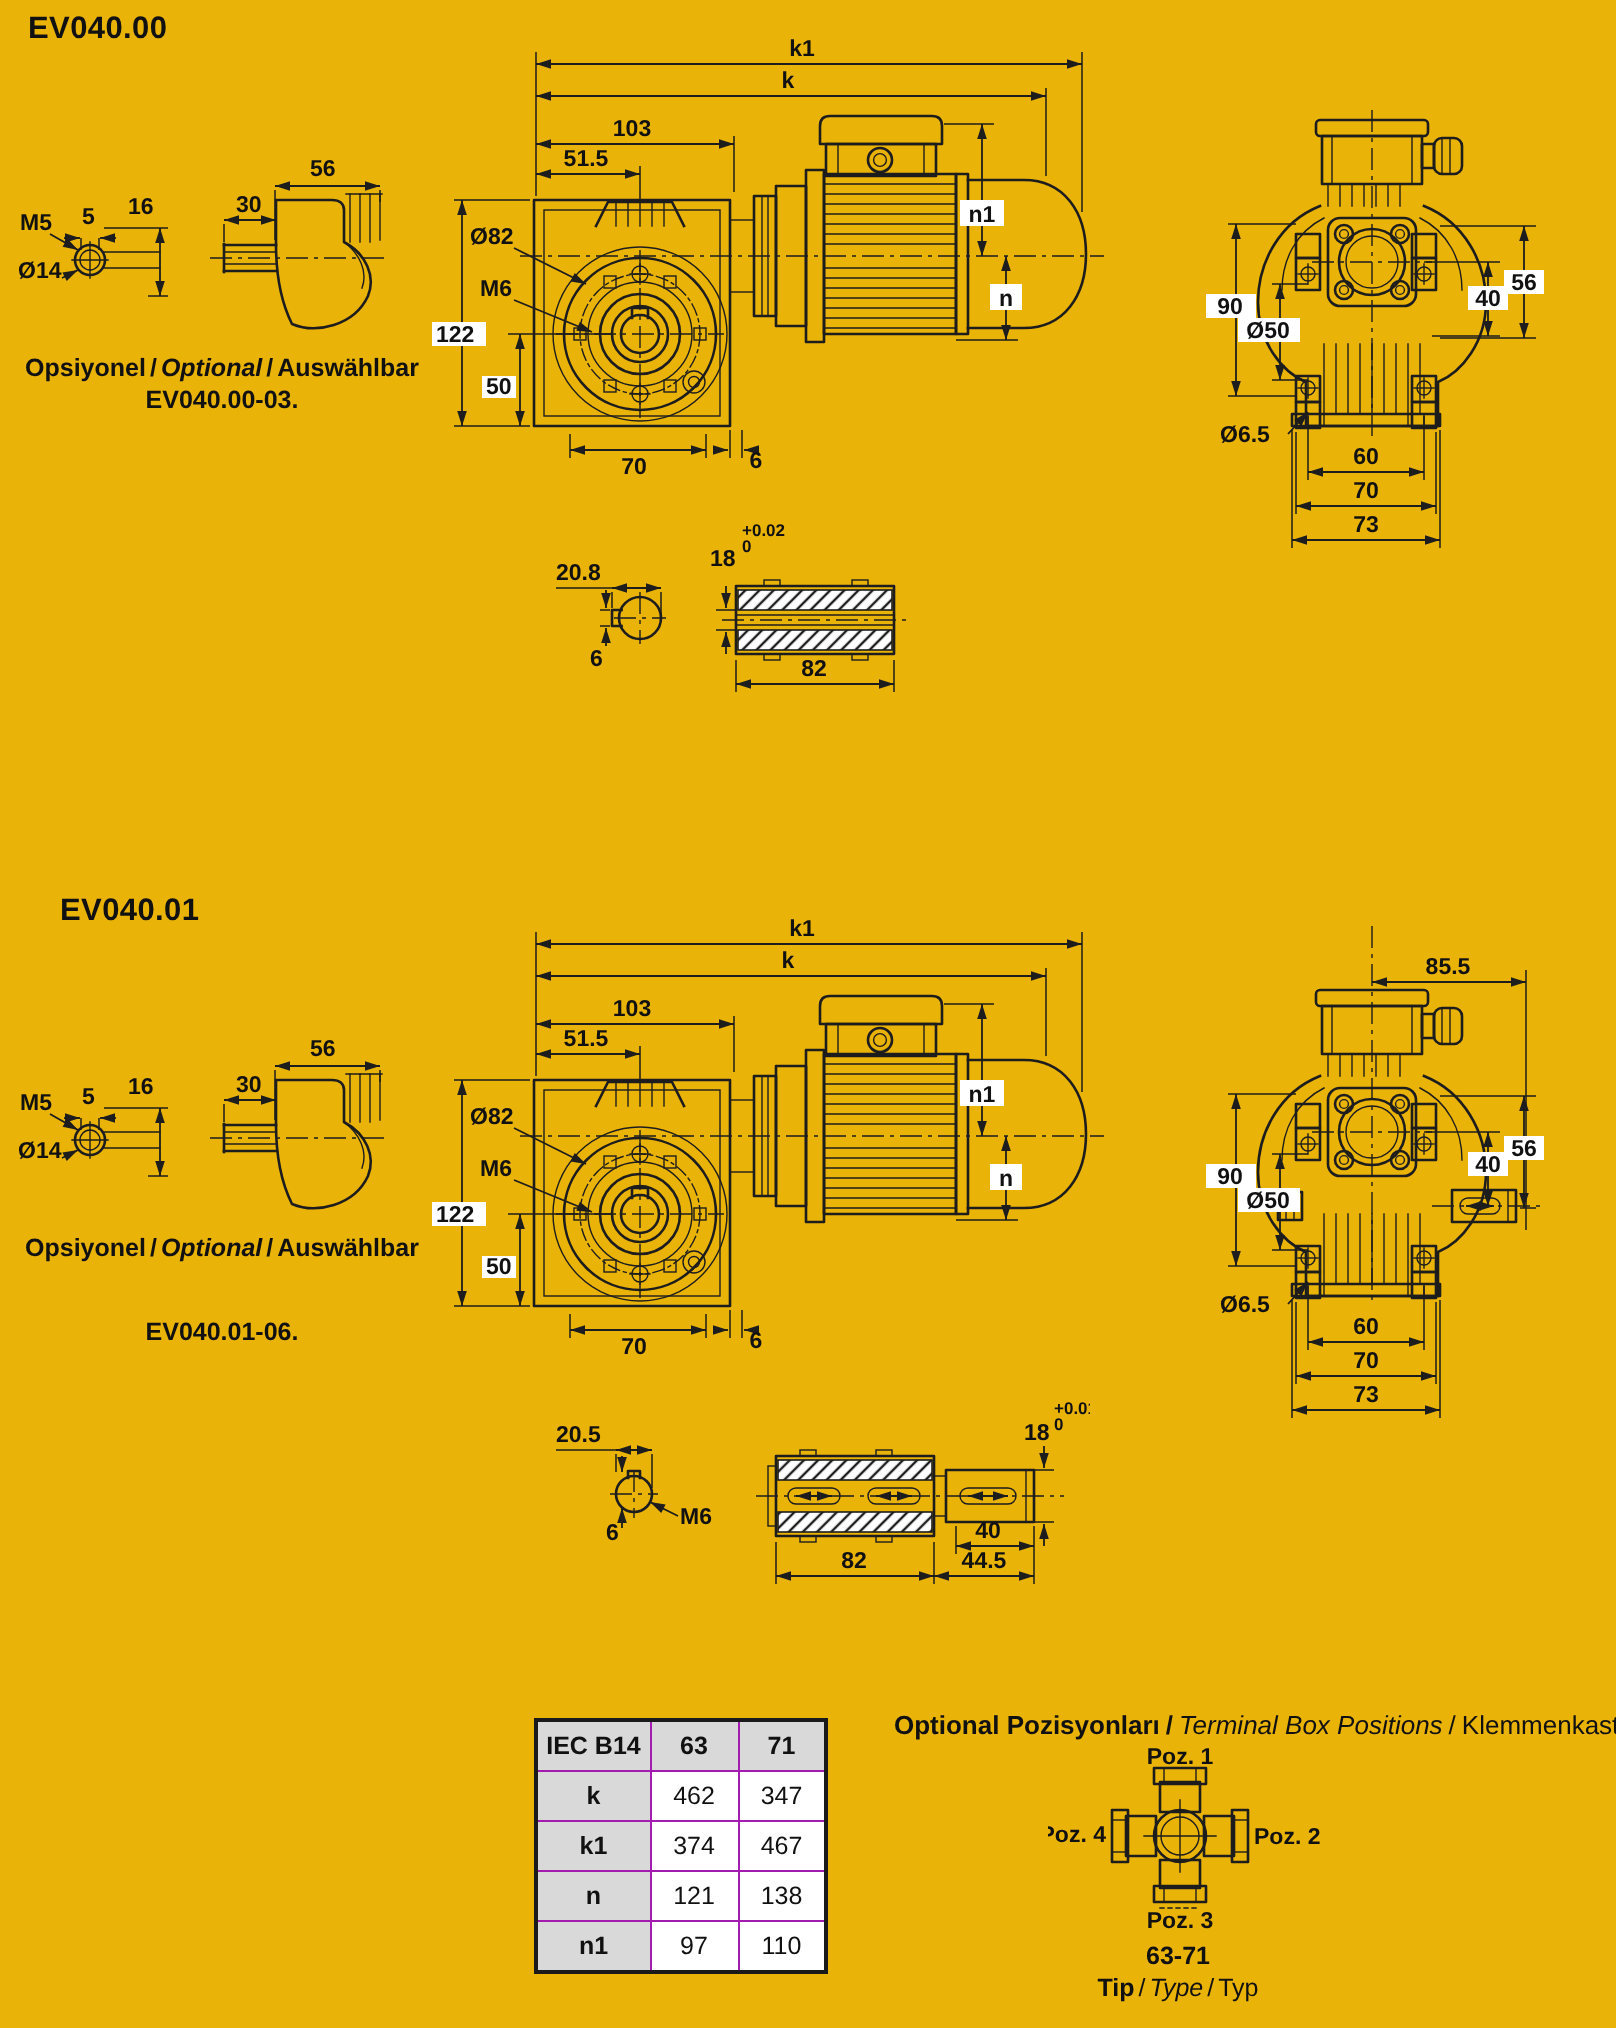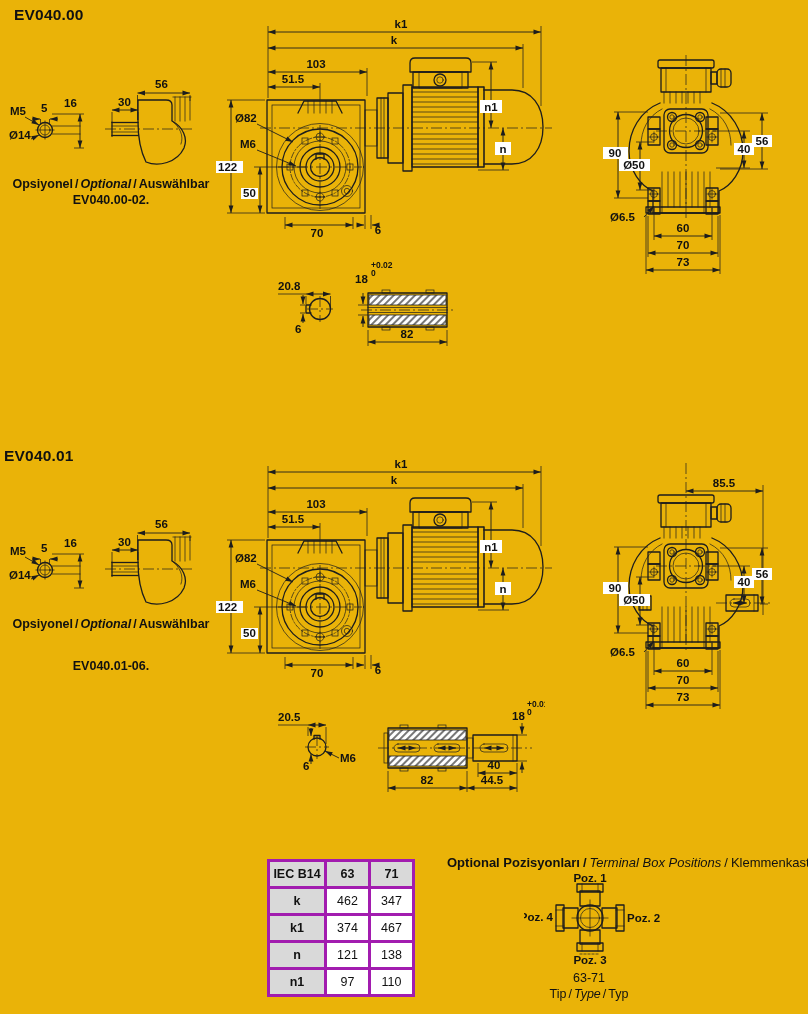--- a/index.html
+++ b/index.html
@@ -4,29 +4,29 @@
 <style>
   html,body{margin:0;padding:0;background:#fff;}
   .page{position:relative;width:808px;height:1014px;background:#eab308;font-family:"Liberation Sans",sans-serif;color:#111;overflow:hidden;}
   .abs{position:absolute;}
   .title{font-size:15.5px;font-weight:700;letter-spacing:.2px;}
   .note{width:214px;text-align:center;font-size:12.5px;font-weight:700;}
   .note .it{font-style:italic;font-weight:700;}
   .note .sep{margin:0 2px;font-weight:700;}
   .note2{width:214px;text-align:center;font-size:12.5px;font-weight:700;}
   .tbl{border-collapse:collapse;border:2px solid #1a1a1a;table-layout:fixed;}
-  .tbl td{border:3px solid #a21caf;text-align:center;vertical-align:middle;height:24px;font-size:12.5px;padding:0;}
+  .tbl td{border:1px solid #a21caf;text-align:center;vertical-align:middle;height:24px;font-size:12.5px;padding:0;}
   .tbl td.hd{background:#d9d9d9;font-weight:700;}
   .tbl td.val{background:#fff;font-weight:400;}
   .ttitle{font-size:13px;white-space:nowrap;}
   .ttitle .b{font-weight:700;}
   .ttitle .it{font-style:italic;}
   .ttitle .sep{margin:0 3px;}
   .tfoot{width:170px;text-align:center;font-size:12.5px;line-height:16px;}
-  .tfoot .b{font-weight:400;}
+  .tfoot .b{font-weight:700;}
   .tfoot .it{font-style:italic;}
   .tfoot .sep{margin:0 2px;}
   
   .s{stroke:#1d1d1d;fill:none;stroke-width:1.3;stroke-linejoin:round;stroke-linecap:square;}
   .t{stroke:#1d1d1d;fill:none;stroke-width:.7;stroke-linecap:square;}
   .ext{stroke:#1d1d1d;fill:none;stroke-width:.75;}
   .dim{stroke:#1d1d1d;fill:none;stroke-width:.9;marker-start:url(#ar);marker-end:url(#ar);}
   .dime{stroke:#1d1d1d;fill:none;stroke-width:.9;marker-end:url(#ar);}
   .cl{stroke:#1d1d1d;fill:none;stroke-width:.7;stroke-dasharray:11 3 2 3;}
   .hatch{fill:url(#hat);stroke:#1d1d1d;stroke-width:.8;}
@@ -99,21 +99,21 @@
   <path class="dim" d="M37.5,18 L90,18"></path>
   <text class="lbl" x="18" y="31">30</text>
   <line class="ext" x1="12" y1="37" x2="12" y2="46"></line>
       <line class="ext" x1="38" y1="37" x2="38" y2="45"></line>
   <path class="dim" d="M12,35 L38,35"></path>
 </svg>
 
 <div class="abs note" style="left:4px;top:177px;">
   <span>Opsiyonel</span><span class="sep">/</span><span class="it">Optional</span><span class="sep">/</span><span style="font-weight:700">Auswählbar</span>
 </div>
-<div class="abs note2" style="left:4px;top:193px;">EV040.00-02.</div>
+<div class="abs note2" style="left:4px;top:193px;">EV040.00-03.</div>
 
 <svg class="abs" style="left:216px;top:14px;" width="340" height="232" viewBox="0 0 340 232">
   <line class="cl" x1="44" y1="114" x2="336" y2="114"></line>
   <g>
     <rect class="s" x="51" y="86" width="98" height="113"></rect>
     <rect class="t" x="56" y="91" width="88" height="103"></rect>
     <path class="s" d="M82,99 L88,87 L120,87 L126,99"></path>
     <line class="t" x1="92" y1="87" x2="92" y2="99"></line>
         <line class="t" x1="98" y1="87" x2="98" y2="99"></line>
     <line class="t" x1="104" y1="87" x2="104" y2="99"></line>
@@ -373,21 +373,21 @@
   <line class="ext" x1="98" y1="50" x2="88" y2="50"></line>
       <line class="ext" x1="98" y1="60" x2="88" y2="60"></line>
   <path class="dime" d="M93,38 L93,49"></path>
       <path class="dime" d="M93,72 L93,61"></path>
   <line class="ext" x1="98" y1="75" x2="98" y2="91"></line>
       <line class="ext" x1="177" y1="75" x2="177" y2="91"></line>
   <path class="dim" d="M98,87 L177,87"></path>
   <text class="lbl" x="137" y="83" text-anchor="middle">82</text>
 </svg>
 
-<div class="abs title" style="left:4px;top:447px;">EV040.01</div>
+<div class="abs title" style="left:30px;top:447px;">EV040.01</div>
 
 <svg class="abs" style="left:8px;top:535px;" width="85" height="62" viewBox="0 0 85 62">
   <g>
     <circle class="s" cx="37" cy="35" r="7.5"></circle>
         <circle class="t" cx="37" cy="35" r="5"></circle>
     <line class="t" x1="37" y1="26" x2="37" y2="44"></line>
         <line class="t" x1="28" y1="35" x2="46" y2="35"></line>
     <line class="t" x1="44" y1="31" x2="72" y2="31"></line>
         <line class="t" x1="44" y1="39" x2="72" y2="39"></line>
   </g>

